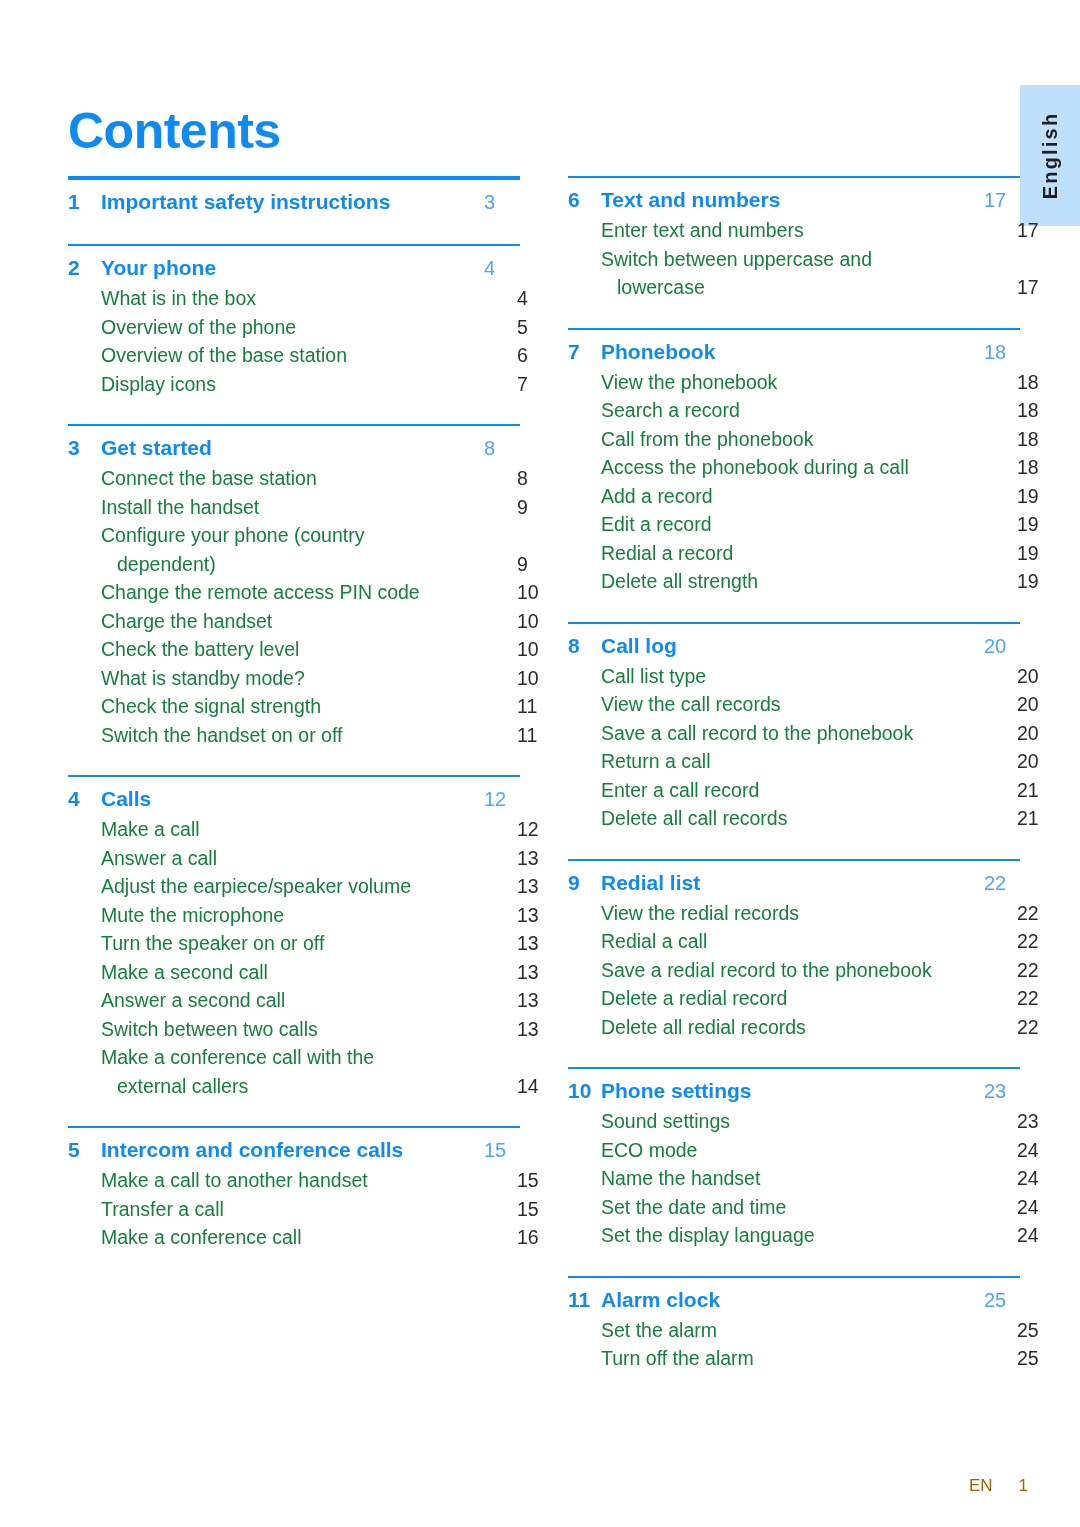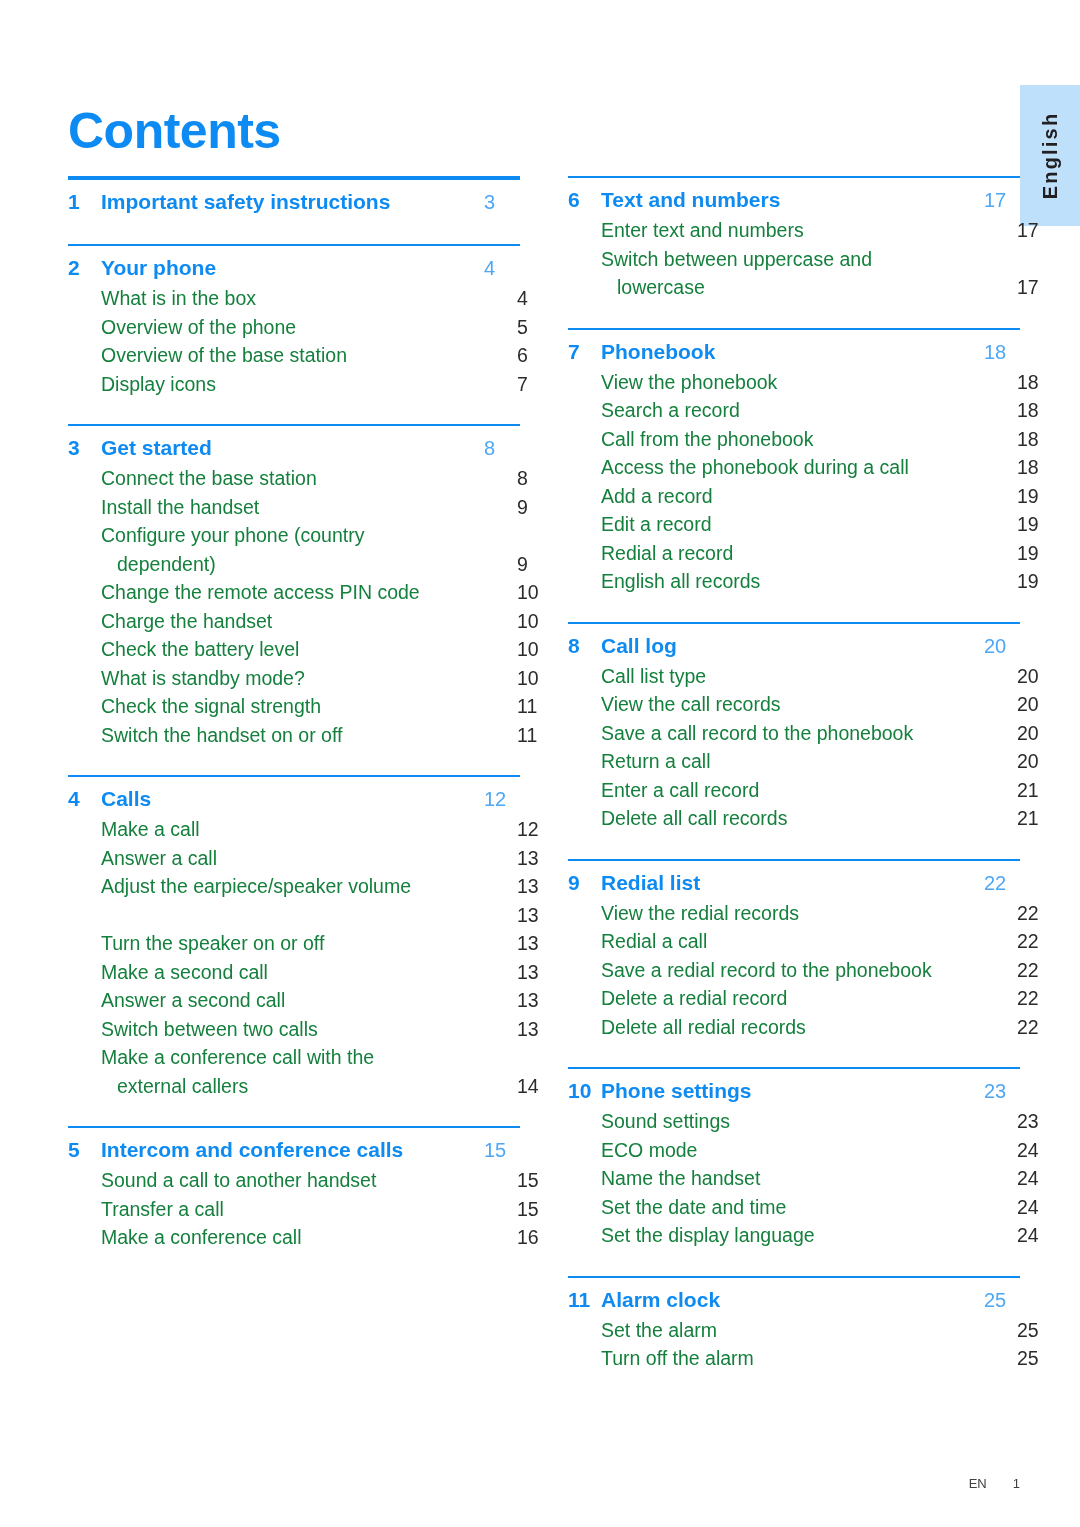--- a/index.html
+++ b/index.html
@@ -142,26 +142,26 @@
     font-size: 19.5px;
     color: #2b2b2b;
     line-height: 28.5px;
   }
 
   .section-gap { height: 26px; }
 
   
   #footer {
     position: absolute;
-    left: 8px;
+    left: 16px;
     top: 1476px;
     width: 1012px;
     text-align: right;
-    font-size: 13px;
-    color: #404040;
+    font-size: 17px;
+    color: #a16207;
   }
   #footer .en { margin-right: 26px; }
 </style>
 </head>
 <body>
 
 <div id="language-tab">
   <div class="vert-text">English</div>
 </div>
 
@@ -260,20 +260,21 @@
       </div>
       <div class="row entry">
         <span class="label">Answer a call</span>
         <span class="page">13</span>
       </div>
       <div class="row entry">
         <span class="label">Adjust the earpiece/speaker volume</span>
         <span class="page">13</span>
       </div>
       <div class="row entry">
+        <span class="label">Mute the microphone</span>
         <span class="page">13</span>
       </div>
       <div class="row entry">
         <span class="label">Turn the speaker on or off</span>
         <span class="page">13</span>
       </div>
       <div class="row entry">
         <span class="label">Make a second call</span>
         <span class="page">13</span>
       </div>
@@ -292,21 +293,21 @@
     </div>
     <div class="section-gap"></div>
     <div class="section">
       <div class="rule"></div>
       <div class="row section-head">
         <span class="num">5</span>
         <span class="title">Intercom and conference calls</span>
         <span class="page">15</span>
       </div>
       <div class="row entry">
-        <span class="label">Sound a call to another handset</span>
+        <span class="label">Make a call to another handset</span>
         <span class="page">15</span>
       </div>
       <div class="row entry">
         <span class="label">Transfer a call</span>
         <span class="page">15</span>
       </div>
       <div class="row entry">
         <span class="label">Make a conference call</span>
         <span class="page">16</span>
       </div>
@@ -359,21 +360,21 @@
       </div>
       <div class="row entry">
         <span class="label">Edit a record</span>
         <span class="page">19</span>
       </div>
       <div class="row entry">
         <span class="label">Redial a record</span>
         <span class="page">19</span>
       </div>
       <div class="row entry">
-        <span class="label">English all records</span>
+        <span class="label">Delete all strength</span>
         <span class="page">19</span>
       </div>
     </div>
     <div class="section-gap"></div>
     <div class="section">
       <div class="rule"></div>
       <div class="row section-head">
         <span class="num">8</span>
         <span class="title">Call log</span>
         <span class="page">20</span>

